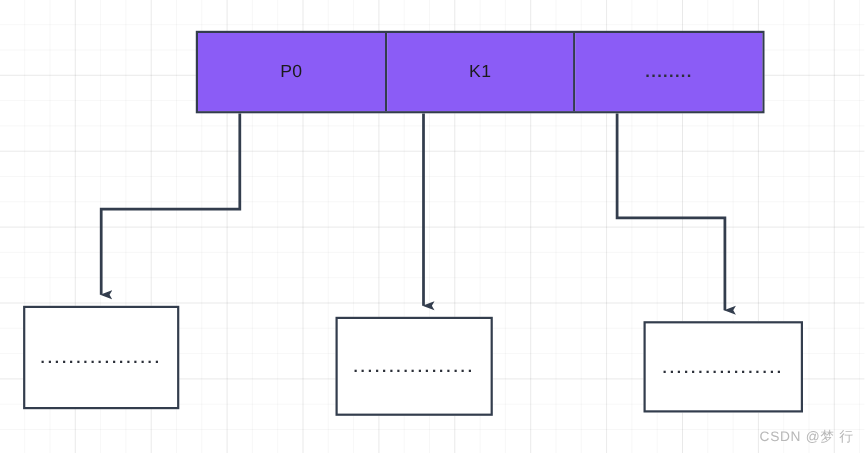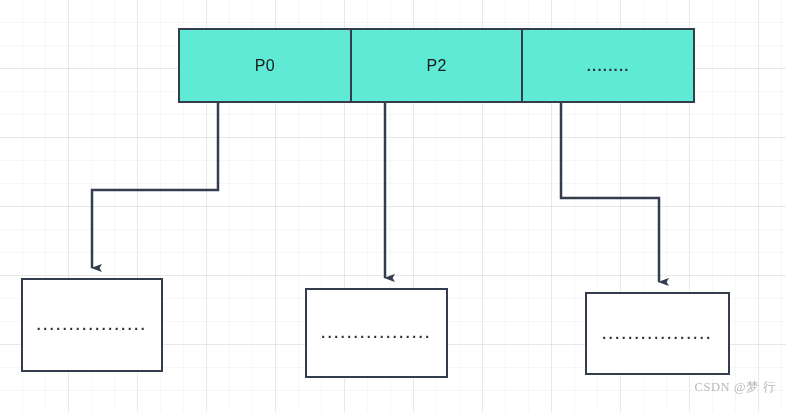--- a/index.html
+++ b/index.html
@@ -44,21 +44,21 @@
   .node-cell {
     flex: 1 1 0;
     display: flex;
     align-items: center;
     justify-content: center;
     box-sizing: border-box;
     border-right: 2.5px solid #333d4d;
     font-size: 16px;
     color: #1b1b1b;
     letter-spacing: 0.3px;
-    background: #5eead4;
+    background: #8b5cf6;
   }
   .node-cell:last-child {
     border-right: none;
   }
   .node-cell.dots {
     font-size: 15px;
     letter-spacing: 1.2px;
     color: #2b2f38;
     font-weight: 700;
   }
@@ -78,26 +78,26 @@
     font-weight: 700;
     line-height: 1;
     white-space: nowrap;
   }
   #leaf-left   { left: 21px;  top: 278px; width: 142px; height: 94px; }
   #leaf-middle { left: 305px; top: 288px; width: 143px; height: 90px; }
   #leaf-right  { left: 585px; top: 292px; width: 145px; height: 83px; }
   .watermark {
     position: absolute;
     right: 10px;
-    bottom: 16px;
+    bottom: 6px;
     font-size: 12.5px;
     color: #b8b8b8;
     letter-spacing: 0.6px;
     white-space: nowrap;
-    font-family: Liberation Serif, serif;
+    font-family: Liberation Sans, sans-serif;
   }
 </style>
 </head>
 <body>
 
 <div id="canvas">
 
   <svg id="edge-layer" viewBox="0 0 786 412" width="786" height="412" xmlns="http://www.w3.org/2000/svg">
     <defs>
       <marker id="arrowhead" markerWidth="9" markerHeight="11" refX="4.5" refY="10" orient="auto" markerUnits="userSpaceOnUse">
@@ -107,21 +107,21 @@
 
     <path d="M 218 103 L 218 190 L 92 190 L 92 268" fill="none" stroke="#333d4d" stroke-width="2.5" stroke-linecap="butt" stroke-linejoin="miter" marker-end="url(#arrowhead)"></path>
 
     <path d="M 385 103 L 385 278" fill="none" stroke="#333d4d" stroke-width="2.5" stroke-linecap="butt" stroke-linejoin="miter" marker-end="url(#arrowhead)"></path>
 
     <path d="M 561 103 L 561 198 L 659 198 L 659 282" fill="none" stroke="#333d4d" stroke-width="2.5" stroke-linecap="butt" stroke-linejoin="miter" marker-end="url(#arrowhead)"></path>
   </svg>
 
   <div class="node-row">
     <div class="node-cell">P0</div>
-    <div class="node-cell">P2</div>
+    <div class="node-cell">K1</div>
     <div class="node-cell dots">........</div>
   </div>
 
   <div class="leaf-box" id="leaf-left">
     <span class="leaf-dots">.................</span>
   </div>
 
   <div class="leaf-box" id="leaf-middle">
     <span class="leaf-dots">.................</span>
   </div>

